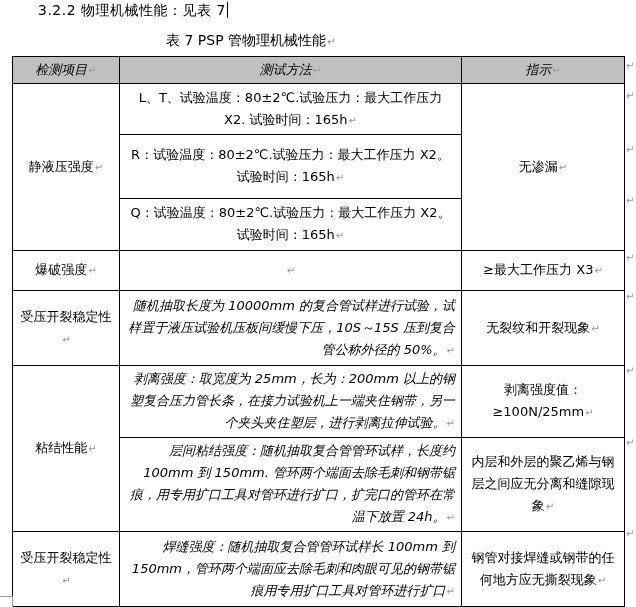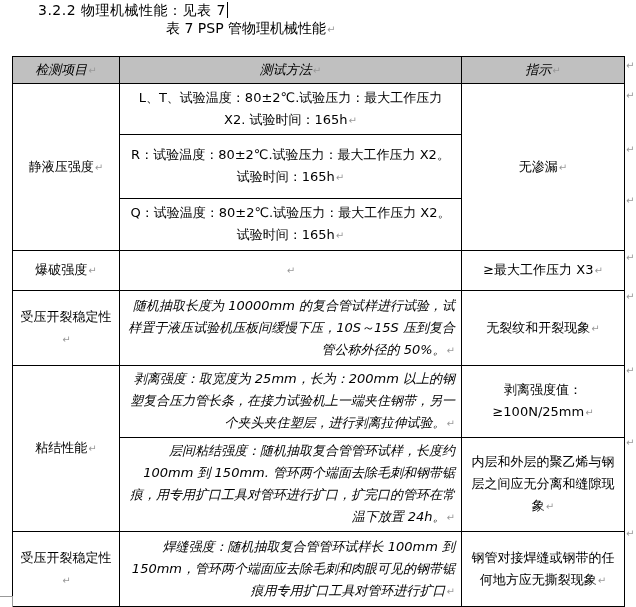--- a/index.html
+++ b/index.html
@@ -1,20 +1,20 @@
 <!DOCTYPE html>
 <html><head>
 <meta charset="utf-8">
 <style>
   html, body { margin:0; padding:0; background:#ffffff; }
   body { width:636px; height:607px; position:relative; overflow:hidden;
          font-family:"DejaVu Sans", sans-serif; color:#000; font-size:13px; }
   .heading { position:absolute; left:38px; top:2px; font-size:14px; letter-spacing:0.5px; white-space:nowrap; }
   .cursor { display:inline-block; width:1px; height:16px; background:#000; vertical-align:-3px; margin-left:1px; }
-  .caption { position:absolute; left:166px; top:20px; font-size:14px; white-space:nowrap; }
+  .caption { position:absolute; left:166px; top:32px; font-size:14px; white-space:nowrap; }
   .pm { color:#999; font-size:10px; margin-left:1px; }
   .pm-out { position:absolute; left:626px; color:#999; font-size:10px; }
   table { position:absolute; left:12px; top:56px; border-collapse:collapse; table-layout:fixed; width:503px; }
   td { border:1px solid #000; padding:2px 6px; text-align:center; vertical-align:middle; line-height:22px; font-size:13px; }
   tr.hdr td { background:#c0c0c0; height:26px; padding:0;font-style:italic; }
   .left { text-align:right;font-style:italic; }
   .corner { position:absolute; left:0; top:596px; width:12px; height:11px; border-top:1px solid #999; border-right:1px solid #999; }
 </style>
 </head>
 <body>

